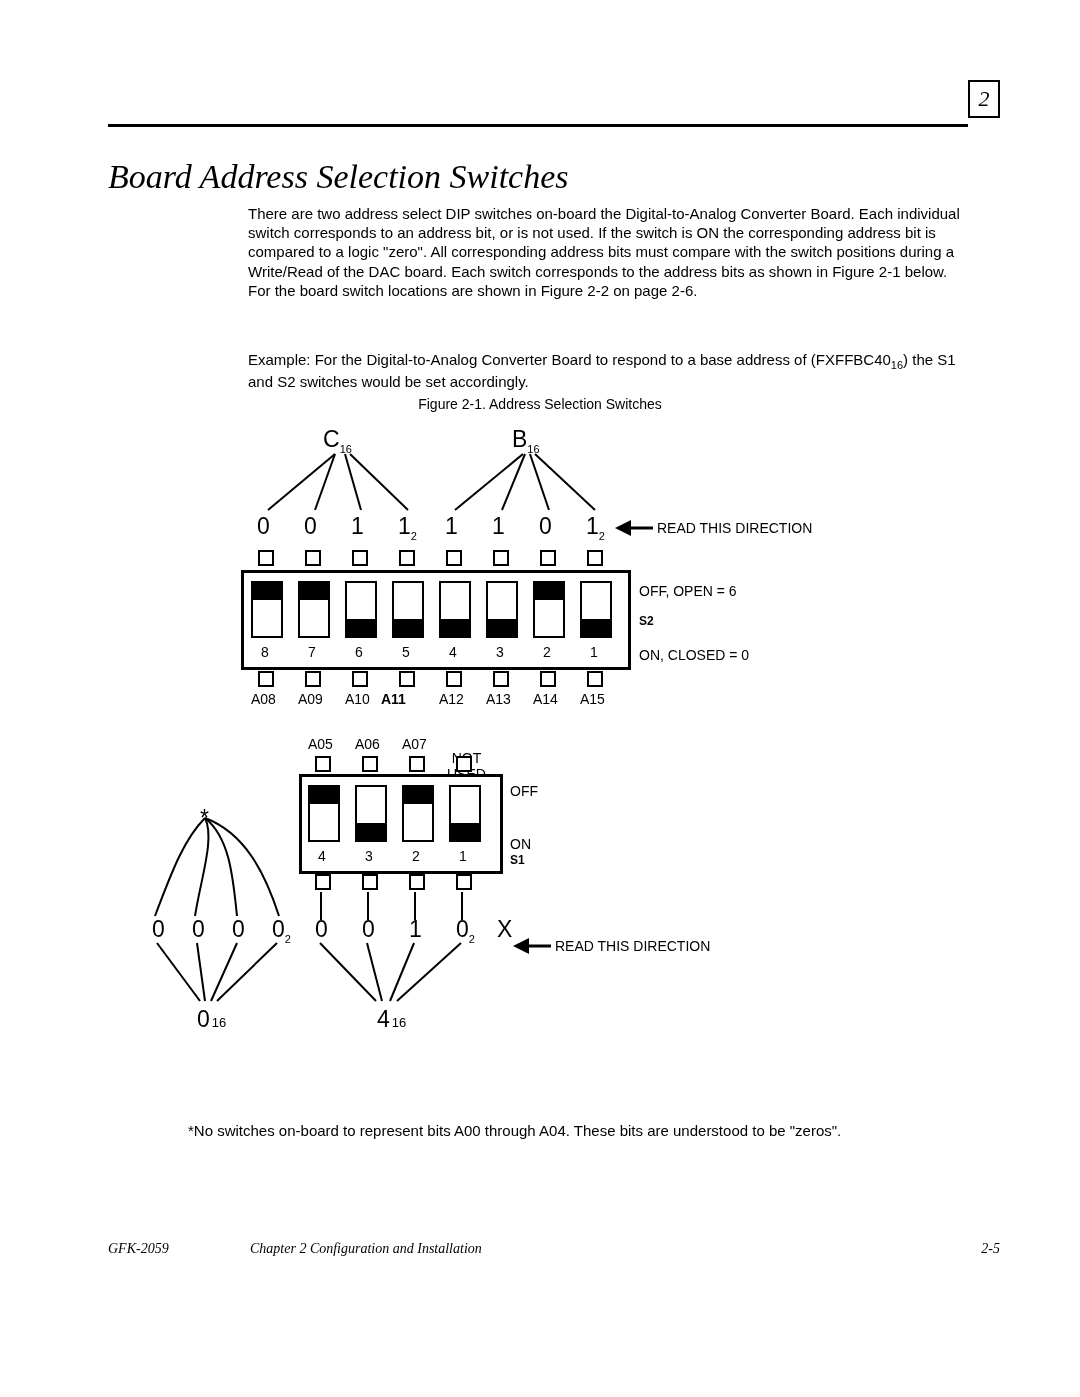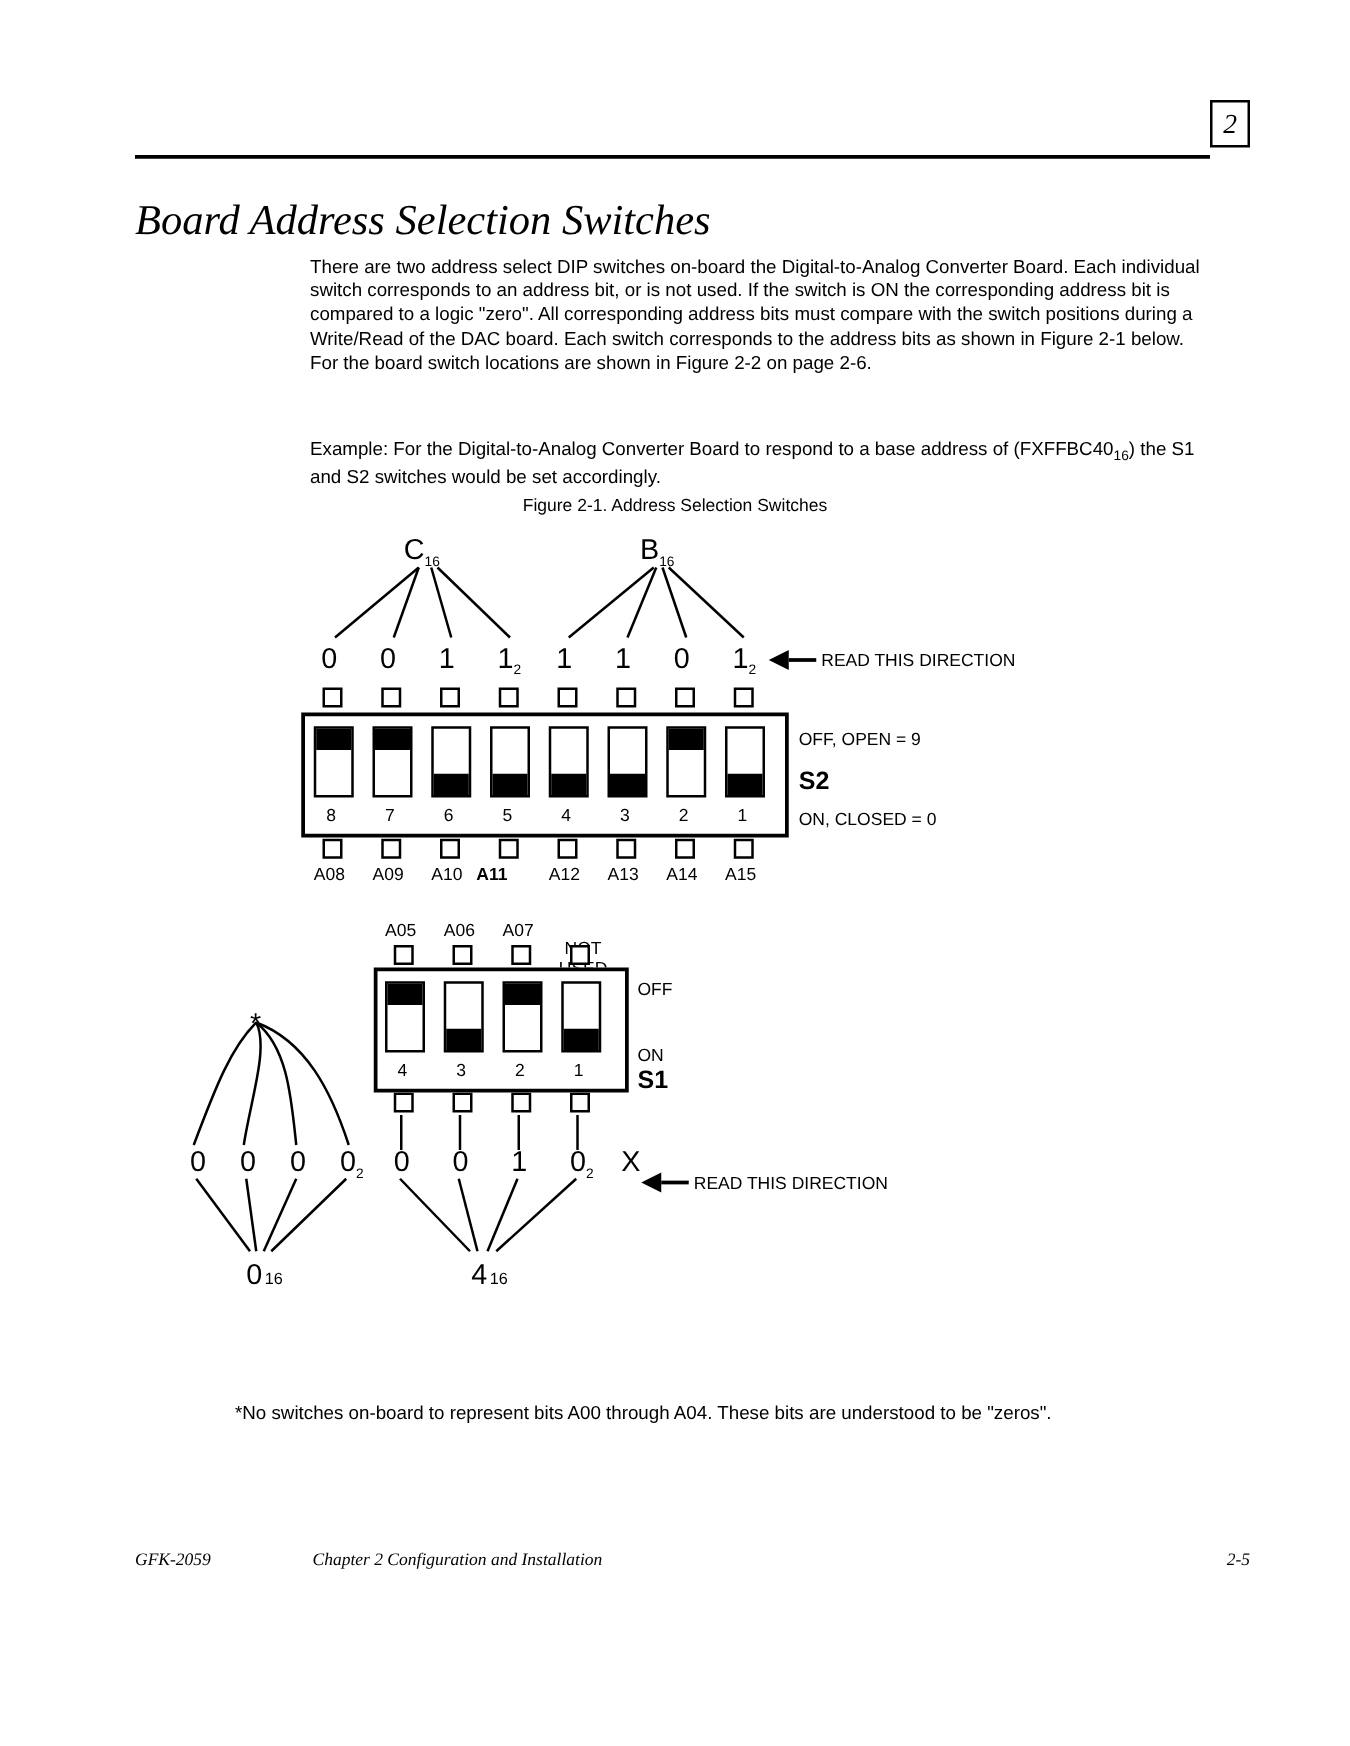--- a/index.html
+++ b/index.html
@@ -60,21 +60,21 @@
   .figure {
     position: absolute;
     left: 175px;
     top: 418px;
     width: 700px;
     height: 680px;
     font-family: Arial, Helvetica, sans-serif;
   }
   .figure .lbl { position:absolute; font-size:23px; }
   .figure .lbl-sm { position:absolute; font-size:14px; }
-  .figure .lbl-bold { position:absolute; font-size:20px; font-weight:bold; }
+  .figure .lbl-bold { position:absolute; font-size:12px; font-weight:bold; }
   .dipbox {
     position:absolute;
     border:3px solid #000;
     background:#fff;
   }
   .sw-outer {
     position:absolute; width:28px; height:53px; border:2px solid #000; background:#fff;
   }
   .sw-black { position:absolute; left:0; width:100%; background:#000; }
   .tiny-sq {
@@ -178,21 +178,21 @@
   <div class="sw-outer" style="top:163px; left:311px;">
       <div class="sw-black" style="bottom:0;height:17px;"></div>
     </div>
   <div class="sw-outer" style="top:163px; left:358px;">
       <div class="sw-black" style="top:0;height:17px;"></div>
     </div>
   <div class="sw-outer" style="top:163px; left:405px;">
       <div class="sw-black" style="bottom:0;height:17px;"></div>
     </div>
 
-  <div class="lbl-sm" style="left:464px; top:165px;">OFF, OPEN = 9</div>
+  <div class="lbl-sm" style="left:464px; top:165px;">OFF, OPEN = 6</div>
   <div class="lbl-bold" style="left:464px; top:196px;">S2</div>
   <div class="lbl-sm" style="left:464px; top:229px;">ON, CLOSED = 0</div>
 
   <span class="lbl-sm" style="top:226px; left:86px;">8</span>
   <span class="lbl-sm" style="top:226px; left:133px;">7</span>
   <span class="lbl-sm" style="top:226px; left:180px;">6</span>
   <span class="lbl-sm" style="top:226px; left:227px;">5</span>
   <span class="lbl-sm" style="top:226px; left:274px;">4</span>
   <span class="lbl-sm" style="top:226px; left:321px;">3</span>
   <span class="lbl-sm" style="top:226px; left:368px;">2</span>

